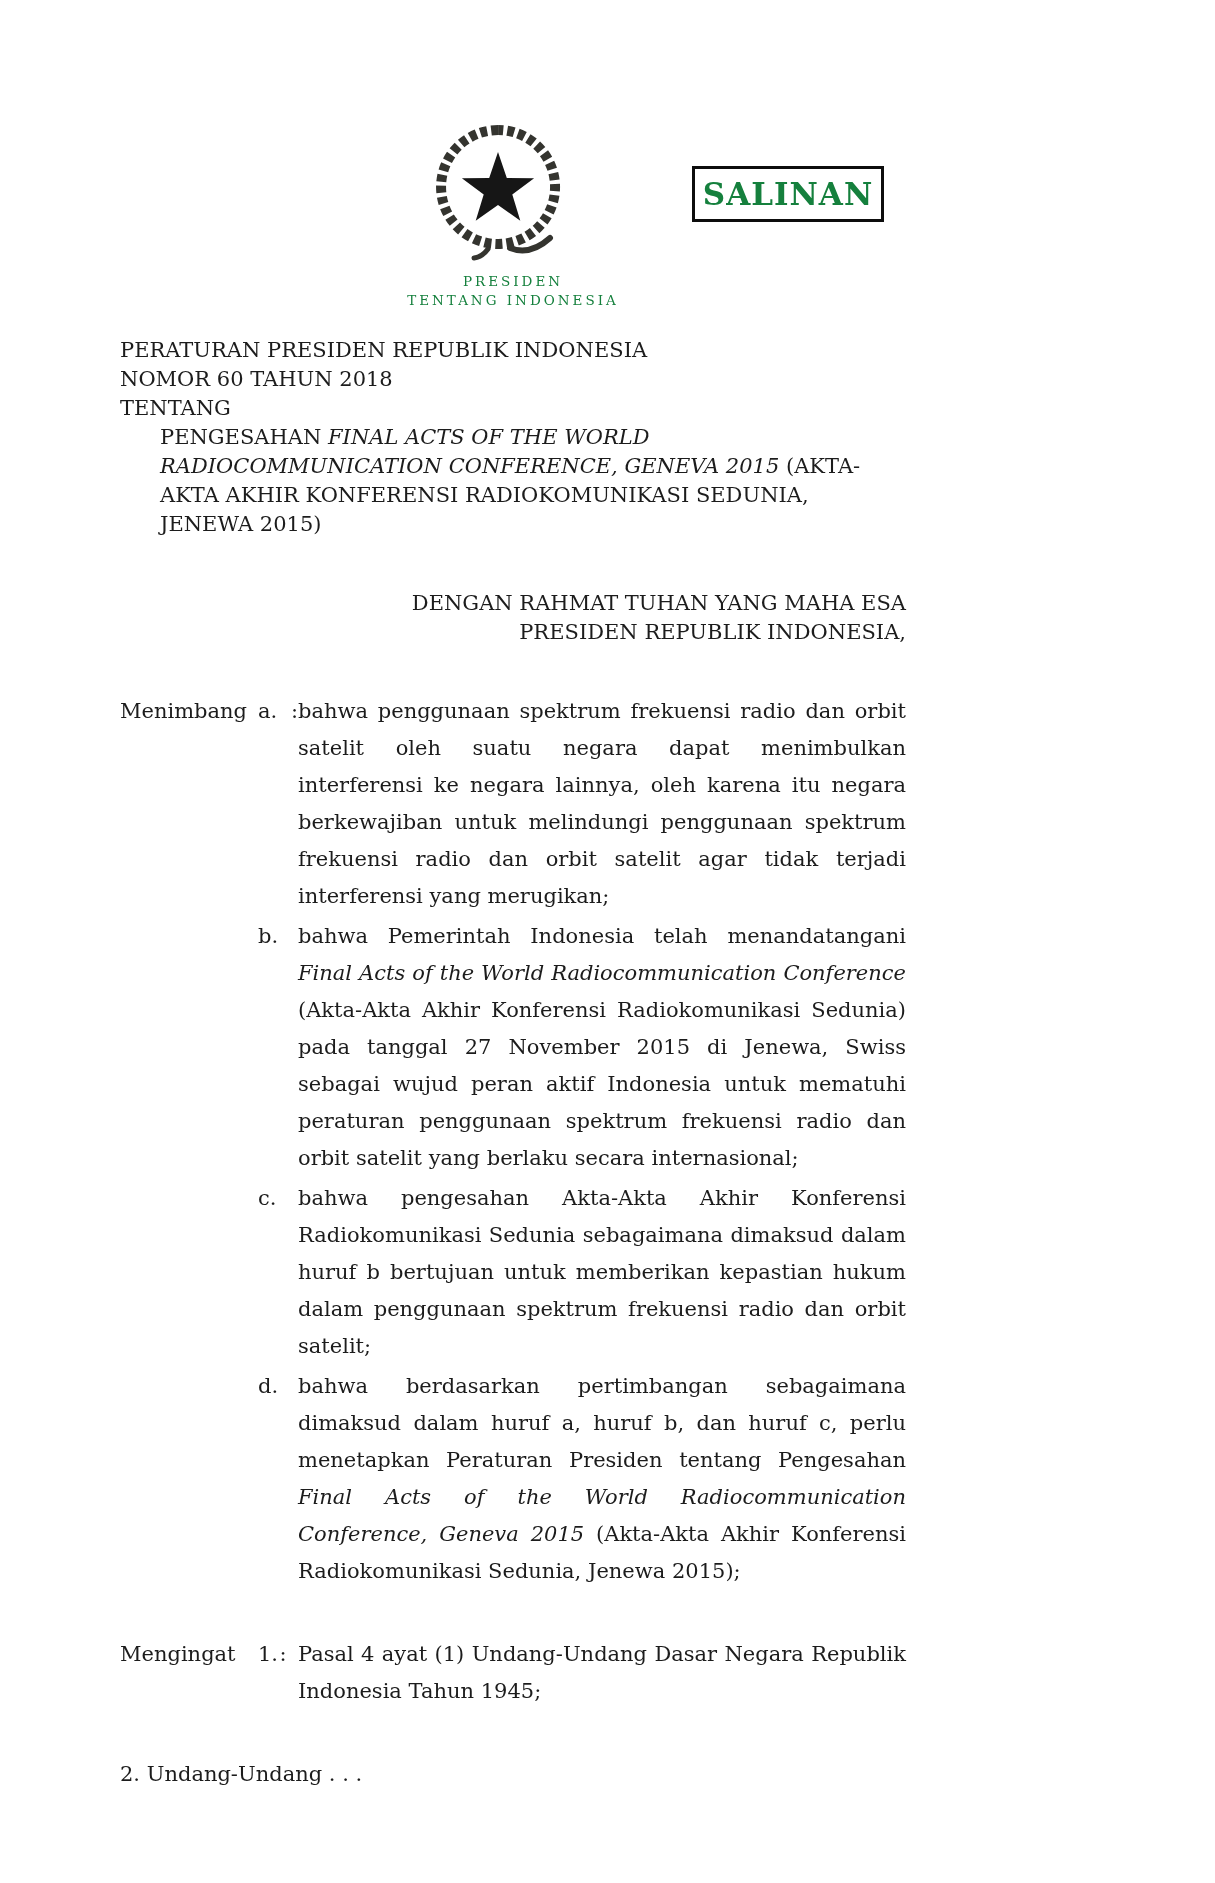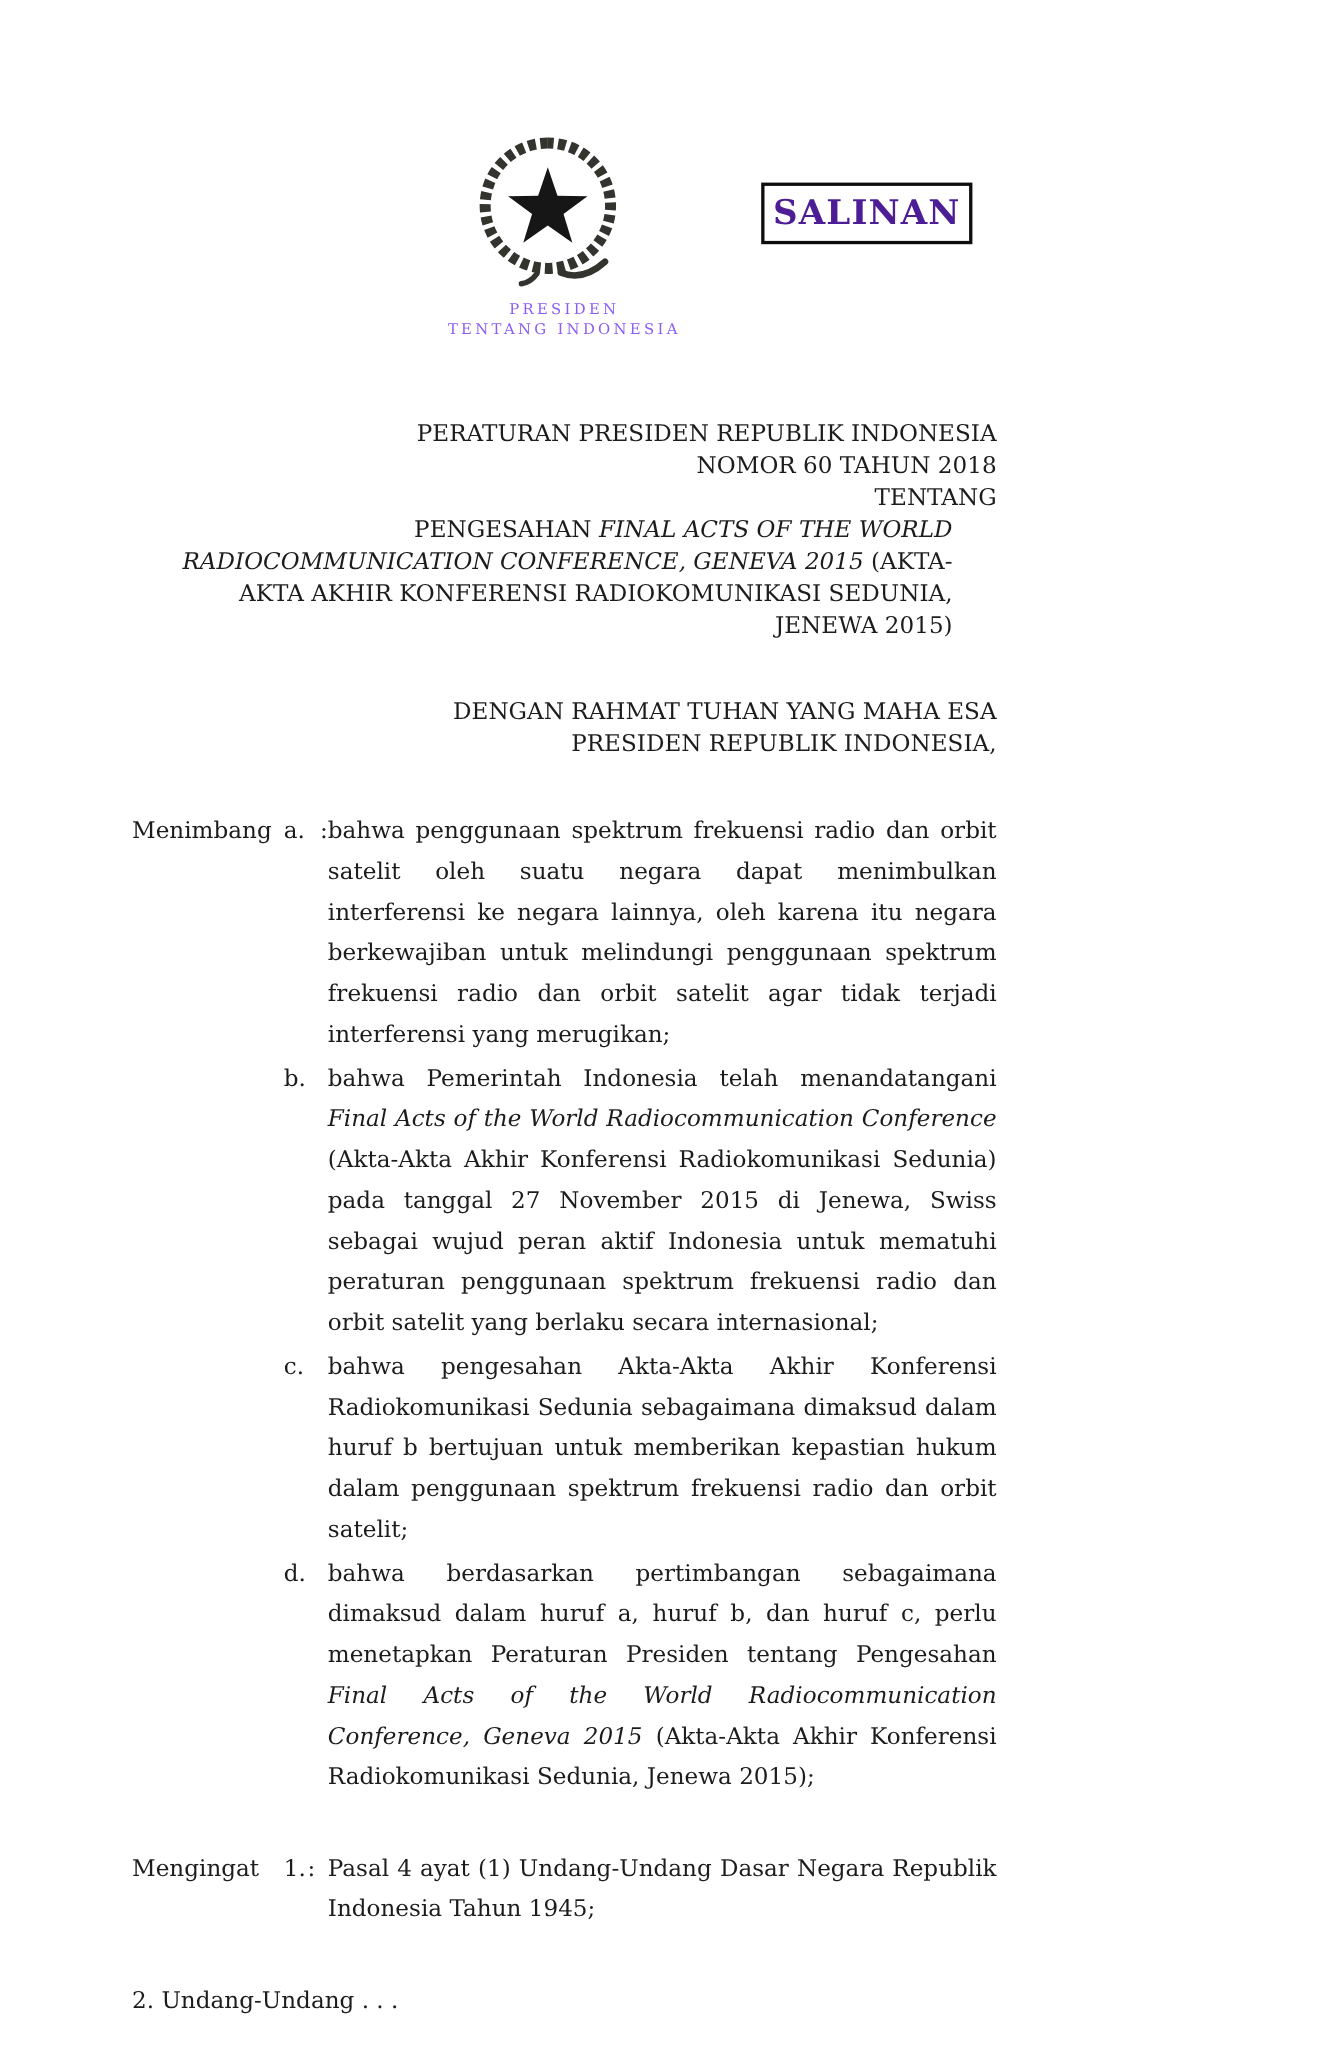--- a/index.html
+++ b/index.html
@@ -29,48 +29,47 @@
     left: 692px;
     width: 192px;
     height: 56px;
     border: 3px solid #0d0d0d;
     display: flex;
     align-items: center;
     justify-content: center;
     font-size: 31px;
     font-weight: bold;
     letter-spacing: 1px;
-    color: #4c1d95;
+    color: #15803d;
   }
   
   .letterhead {
     position: absolute;
     top: 272px;
     left: 120px;
     width: 786px;
     text-align: center;
-    color: #8b5cf6;
+    color: #15803d;
     font-size: 13.5px;
     letter-spacing: 3px;
     line-height: 19px;
   }
   
   .content {
     position: absolute;
     top: 336px;
     left: 120px;
     width: 786px;
     font-size: 21px;
     line-height: 37px;
     color: #1c1c1c;
   }
   .doc-title {
-    text-align: right;
+    text-align: left;
     line-height: 29px;
-    margin-top: 44px;
   }
   .doc-title .t-line { display: block; }
   .doc-title .subject {
     max-width: 706px;
     margin: 0 auto;
   }
   .preamble {
     margin-top: 50px;
     text-align: right;
     line-height: 29px;

